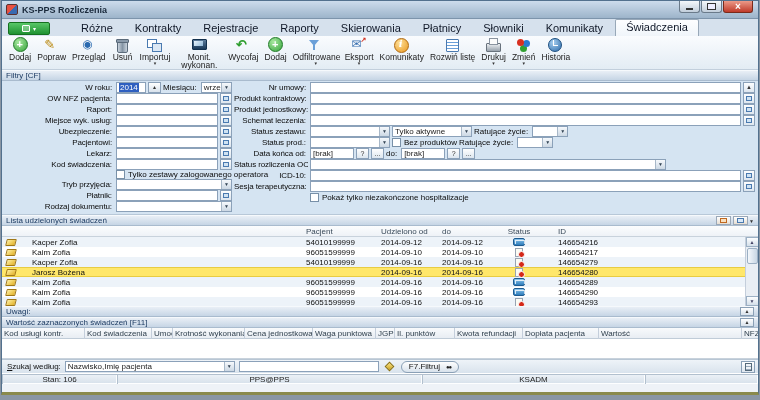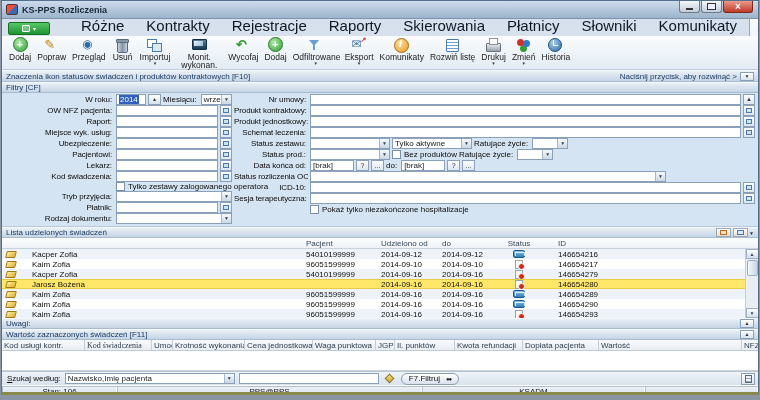--- a/index.html
+++ b/index.html
@@ -15,21 +15,21 @@
   .wb-min::after{content:"";width:7px;height:2px;background:#333;margin-top:4px}
   .wb-max::after{content:"";width:7px;height:5px;border:1px solid #333;background:#eef}
   .wb-close{width:30px;background:linear-gradient(#ec9a88,#bf3a2a);border-color:#7a2a1a}
   .wb-close::after{content:"×";color:#fff;font-size:10px;font-weight:bold;line-height:10px}
 
   
   .tabstrip{height:17px;background:#d6e1ed;display:flex;align-items:flex-end;padding:0 2px}
   .app-menu{width:42px;height:13px;margin:0 20px 1px 4px;border-radius:2px;border:1px solid #157020;background:linear-gradient(#58c768,#1f9232);display:flex;align-items:center;justify-content:center;flex:none}
   .am-ic{width:8px;height:7px;border:1px solid #fff;border-radius:1px;background:rgba(255,255,255,.3)}
   .am-car{color:#fff;font-size:6px;margin-left:3px;line-height:6px}
-  .tab{font-size:15px;color:#101828;padding:1px 10px 2px;margin:0 1px;white-space:nowrap;cursor:default}
+  .tab{font-size:11px;color:#101828;padding:1px 10px 2px;margin:0 1px;white-space:nowrap;cursor:default}
   .tab.active{background:linear-gradient(#fdfeff,#f0f5fa);border:1px solid #98a8b8;border-bottom:none;border-radius:2px 2px 0 0;padding-bottom:3px}
 
   
   .toolbar{height:34px;background:linear-gradient(#fafcfe,#e3ecf4);border-bottom:1px solid #c2cfdc;display:flex;align-items:flex-start;padding:1px 4px}
   .tb-btn{display:flex;flex-direction:column;align-items:center;padding:0 3px;min-width:28px}
   .tb-label{font-size:8.5px;line-height:8px;text-align:center;color:#222;max-width:46px}
   .tb-caret{font-size:5px;line-height:5px;color:#333}
   .tb-icon{width:17px;height:16px;position:relative;display:block;flex:none}
   .tb-icon::before,.tb-icon::after{position:absolute;content:""}
   .i-add::before{left:1px;top:0;width:13px;height:13px;border-radius:50%;background:radial-gradient(circle at 35% 30%,#a8e8a0,#37a43c);border:1px solid #1f7a26}
@@ -228,26 +228,20 @@
         <div class="tb-icon i-change"></div>
         <div class="tb-label">Zmień</div>
         <div class="tb-caret">▾</div>
       </div>
       <div class="tb-btn">
         <div class="tb-icon i-history"></div>
         <div class="tb-label">Historia</div>
       </div>
     </div>
 
-  <div class="sec legend">
-    <span>Znaczenia ikon statusów świadczeń i produktów kontraktowych [F10]</span>
-    <span class="spacer"></span>
-    <span>Naciśnij przycisk, aby rozwinąć &gt;</span>
-    <div class="sec-btn">▼</div>
-  </div>
 
   <div class="sec">
     <span>Filtry [CF]</span>
   </div>
 
   <div class="filters">
     <div class="f-col" id="fleft">
         <div class="f-row">
           <div class="f-label" style="width: 110px;">W roku:</div>
           <div class="f-txt" style="width: 30px;">
@@ -580,21 +574,21 @@
   </div>
 
   <div class="sec">
     <span>Wartość zaznaczonych świadczeń [F11]</span>
     <span class="spacer"></span>
     <div class="sec-btn">▲</div>
   </div>
 
   <div class="vg-head" id="vghead">
       <div class="vgc" style="width: 83px;">Kod usługi kontr.</div>
-      <div class="vgc" style="width: 67px; font-family: Liberation Serif, serif;">Kod świadczenia</div>
+      <div class="vgc" style="width: 67px;">Kod świadczenia</div>
       <div class="vgc" style="width: 21px;">Umoc</div>
       <div class="vgc" style="width: 72px;">Krotność wykonania</div>
       <div class="vgc" style="width: 68px;">Cena jednostkowa</div>
       <div class="vgc" style="width: 63px;">Waga punktowa</div>
       <div class="vgc" style="width: 19px;">JGP</div>
       <div class="vgc" style="width: 60px;">Il. punktów</div>
       <div class="vgc" style="width: 68px;">Kwota refundacji</div>
       <div class="vgc" style="width: 76px;">Dopłata pacjenta</div>
       <div class="vgc" style="width: 143px;">Wartość</div>
       <div class="vgc" style="flex: 1 1 0%; text-align: right; padding-right: 3px; border-right: none;">NFZ</div>

